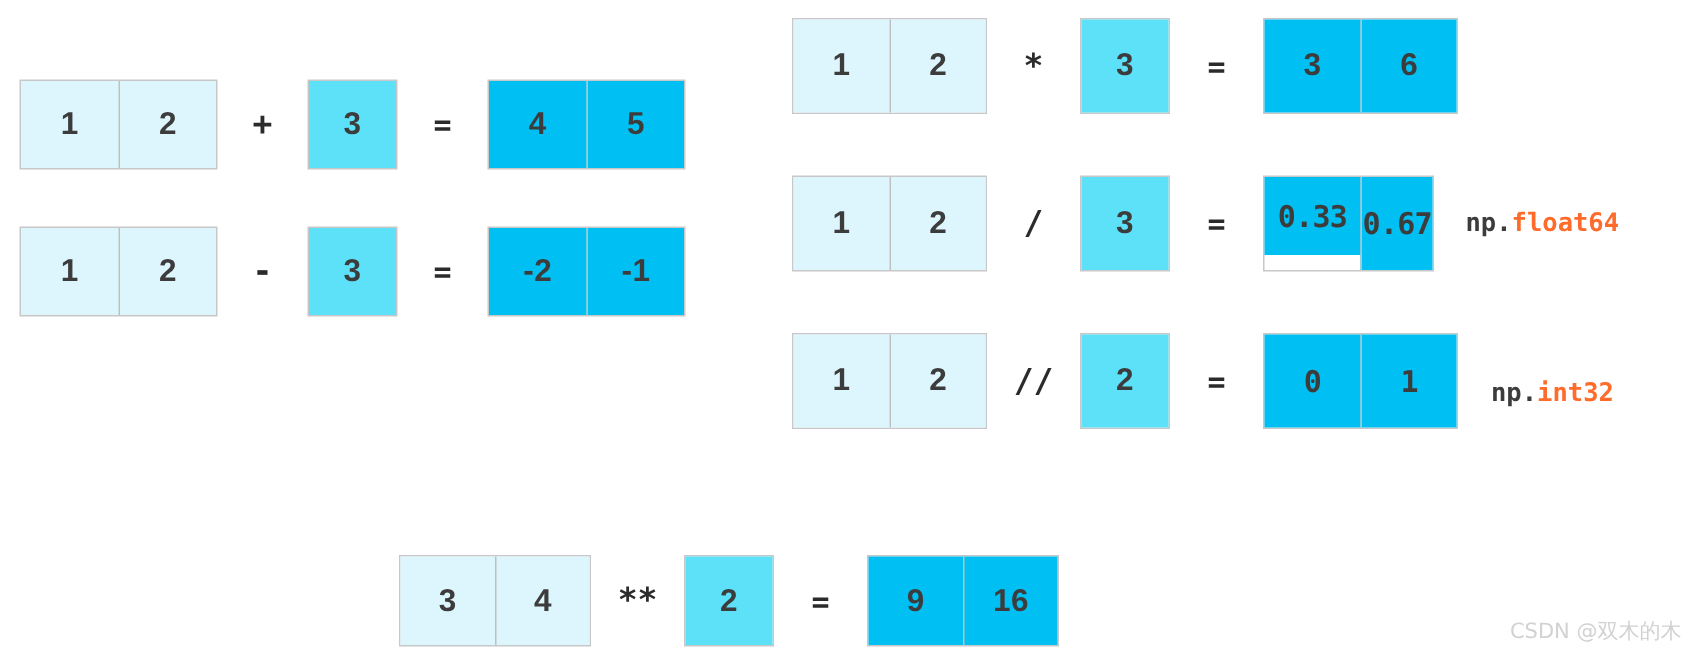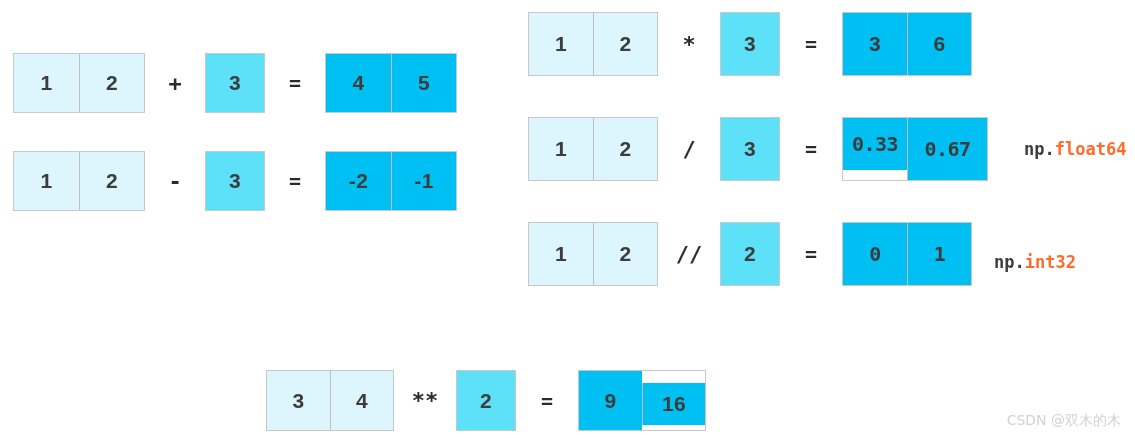--- a/index.html
+++ b/index.html
@@ -147,23 +147,23 @@
     <div class="cell" style="width:64px;height:62px;">1</div>
     <div class="cell" style="width:64px;height:62px;">2</div>
   </div>
   <div class="op" style="width:62px;height:62px;">/</div>
   <div class="array v-mid">
     <div class="cell" style="width:58px;height:62px;">3</div>
   </div>
   <div class="op eq" style="width:62px;height:62px;">=</div>
   <div class="array v-dark mono">
     <div class="cell" style="width:64px;height:52px;">0.33</div>
-    <div class="cell" style="width:80px;height:62px;">0.67</div>
-  </div>
-  <div class="dtype" style="margin-left:36px;">
+    <div class="cell" style="width:48px;height:62px;">0.67</div>
+  </div>
+  <div class="dtype" style="margin-left:21px;">
     <span>np.</span><span class="accent">float64</span>
   </div>
 </div>
 
 <div class="eq-row" style="left:528px; top:222px;">
   <div class="array v-light">
     <div class="cell" style="width:64px;height:62px;">1</div>
     <div class="cell" style="width:64px;height:62px;">2</div>
   </div>
   <div class="op" style="width:62px;height:62px;">//</div>
@@ -185,17 +185,17 @@
     <div class="cell" style="width:63px;height:59px;">3</div>
     <div class="cell" style="width:63px;height:59px;">4</div>
   </div>
   <div class="op" style="width:62px;height:59px;">**</div>
   <div class="array v-mid">
     <div class="cell" style="width:58px;height:59px;">2</div>
   </div>
   <div class="op eq" style="width:62px;height:59px;">=</div>
   <div class="array v-dark">
     <div class="cell" style="width:63px;height:59px;">9</div>
-    <div class="cell" style="width:63px;height:42px;margin-top:12px;">16</div>
+    <div class="cell" style="width:63px;height:59px;">16</div>
   </div>
 </div>
 
 <div class="watermark">CSDN @双木的木</div>
 
 </body></html>

